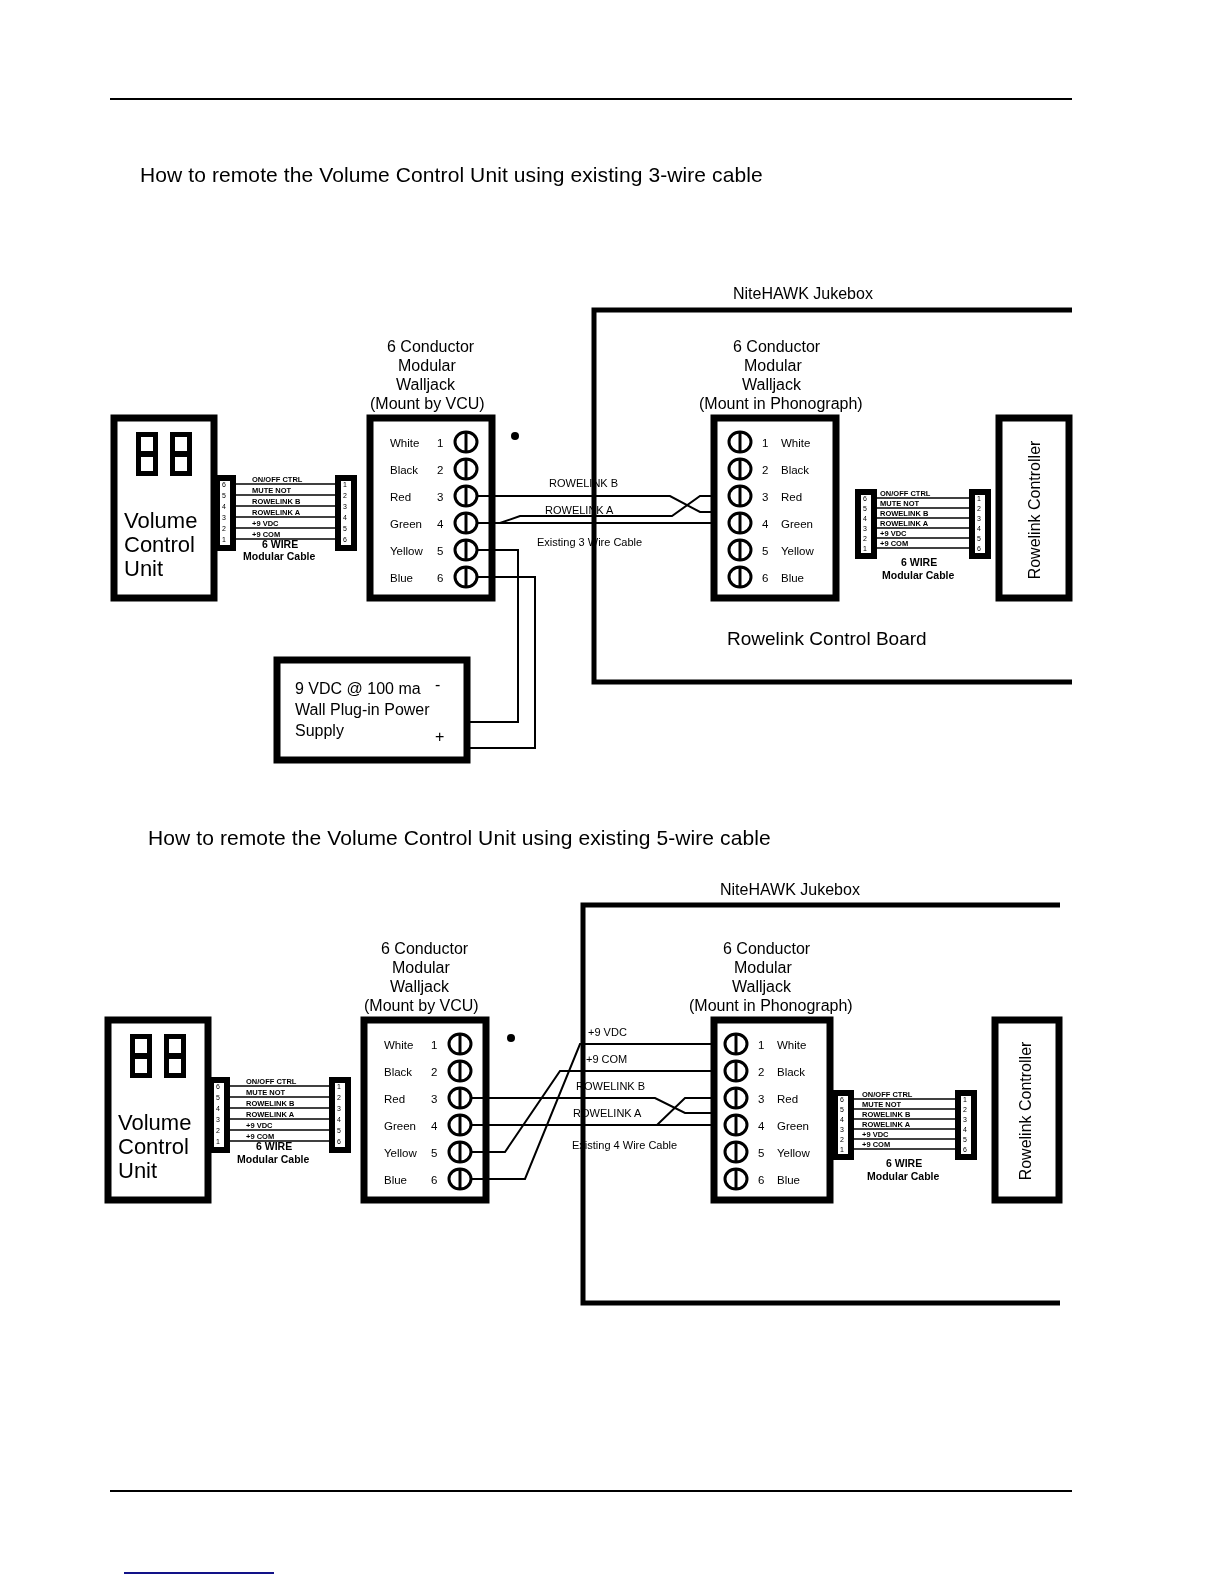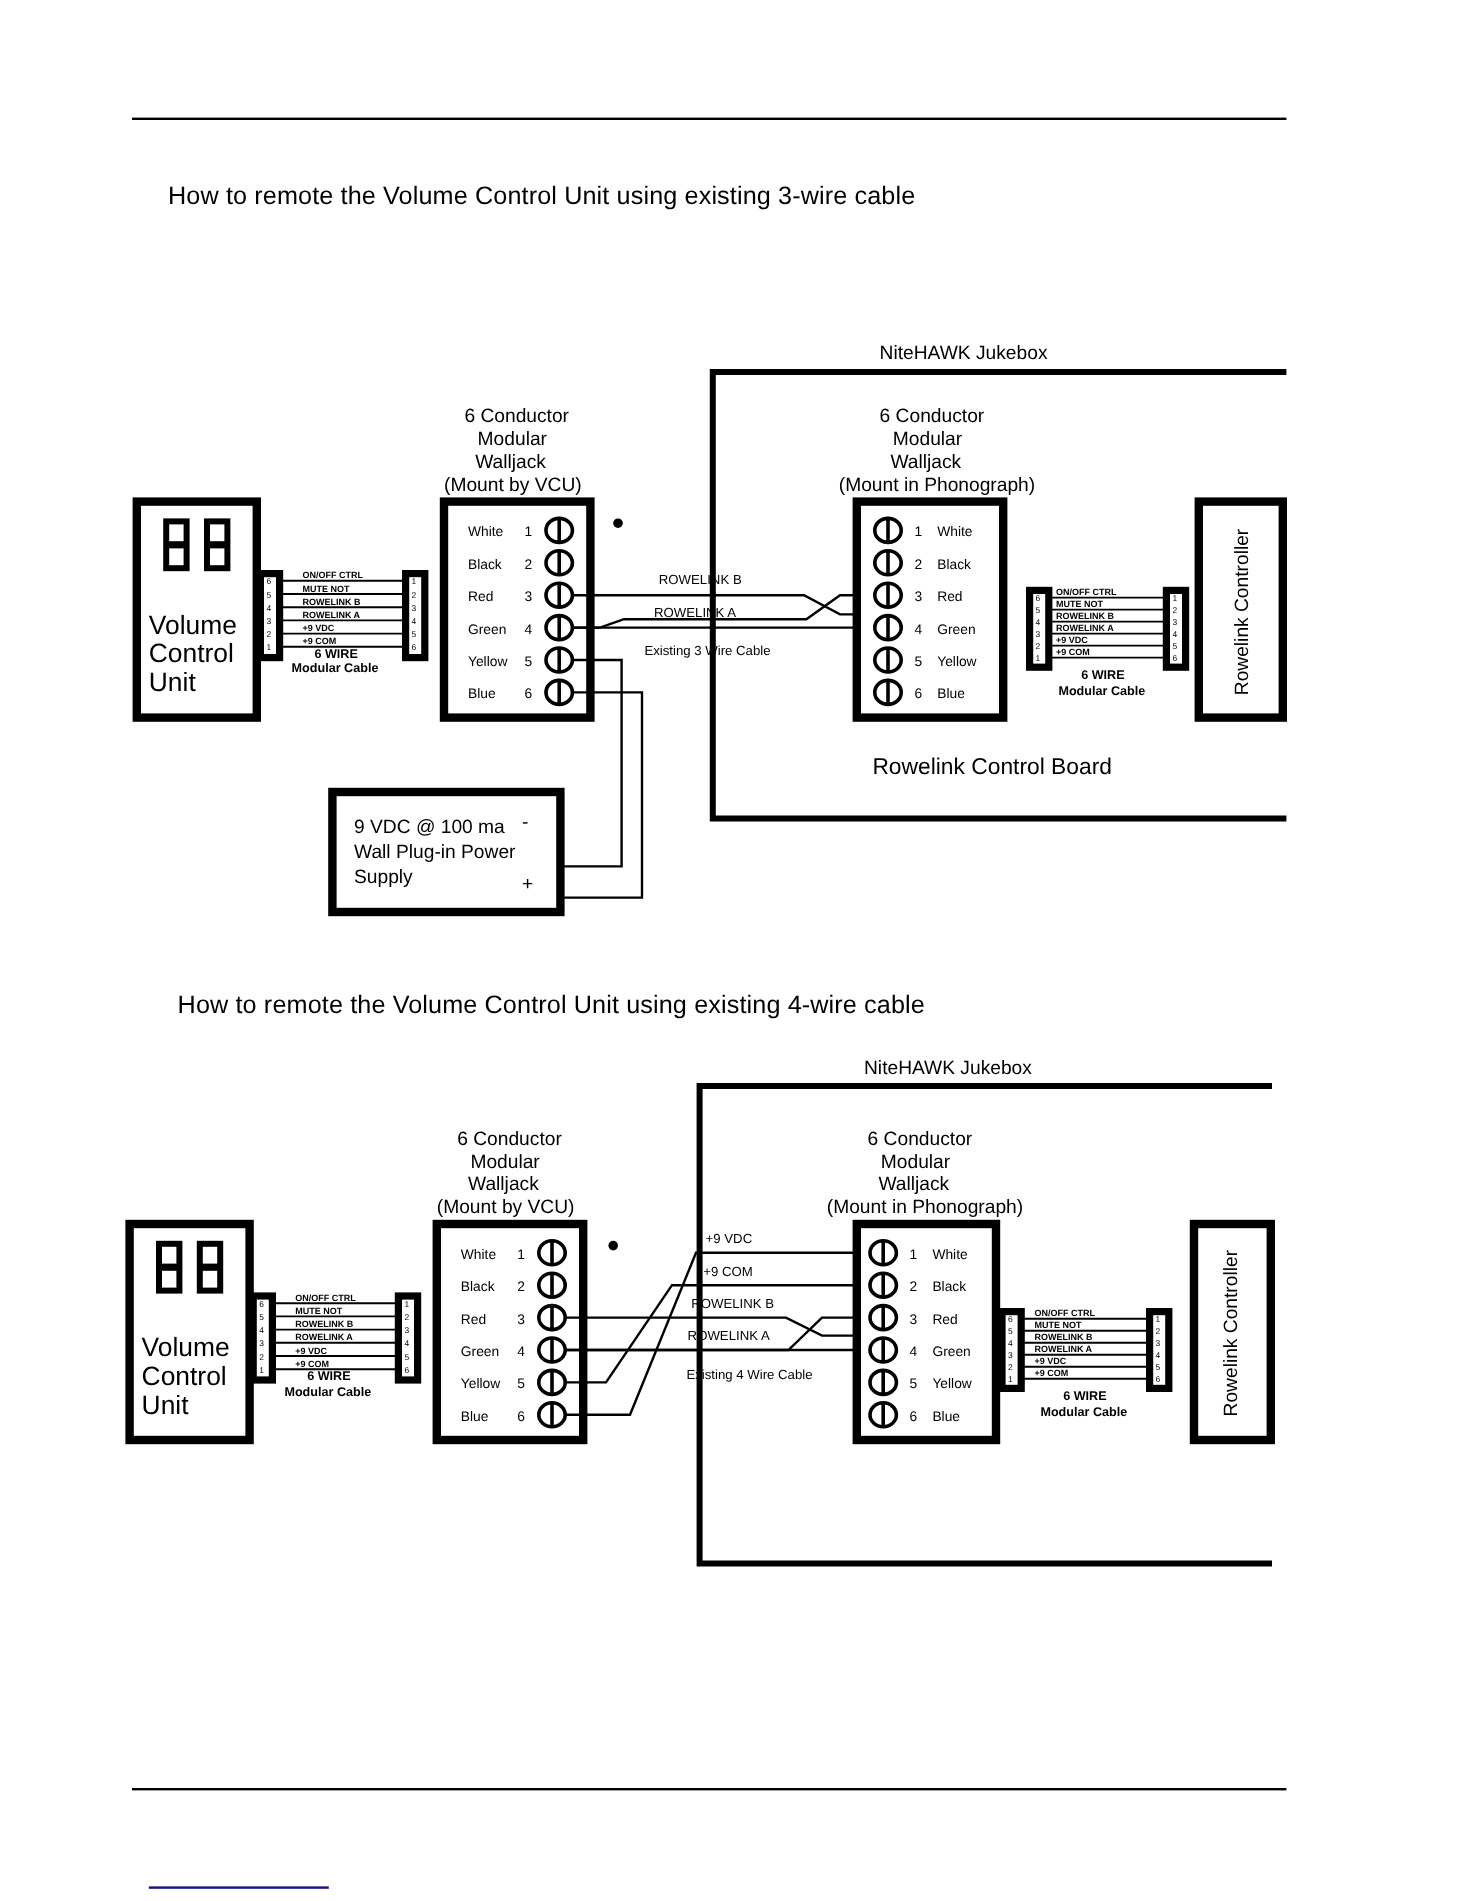--- a/index.html
+++ b/index.html
@@ -5,21 +5,21 @@
   html,body{margin:0;padding:0;background:#fff;}
   body{width:1224px;height:1584px;position:relative;
        font-family:"Liberation Sans", sans-serif;color:#000;}
   .page{position:absolute;inset:0;}
   .rule{position:absolute;height:2px;background:#000;}
   #header-rule{left:110px;top:98px;width:962px;}
   #footer-rule{left:110px;top:1490px;width:962px;}
   #link-underline{position:absolute;left:124px;top:1572px;width:150px;height:2px;background:#121288;}
   h2.section-title{position:absolute;margin:0;font-weight:400;font-size:21px;
                    letter-spacing:.1px;white-space:nowrap;}
-  #title-3wire{left:140px;top:152px;}
+  #title-3wire{left:140px;top:163px;}
   #title-4wire{left:148px;top:826px;}
   svg{position:absolute;left:0;top:0;overflow:visible;}
   .fig{position:absolute;}
   #fig-3wire{left:0px;top:270px;width:1224px;height:500px;}
   #fig-4wire{left:0px;top:875px;width:1224px;height:450px;}
   text{font-family:"Liberation Sans", sans-serif;fill:#000;}
   .t-big{font-size:16px;}
   .t-vcu{font-size:22px;}
   .t-pin{font-size:11.5px;}
   .t-sig{font-size:7.5px;font-weight:bold;}
@@ -43,21 +43,21 @@
 <body>
 
 <div class="page">
 
   <div class="rule" id="header-rule"></div>
   <div class="rule" id="footer-rule"></div>
   <div id="link-underline"></div>
 
   <h2 class="section-title" id="title-3wire">How to remote the Volume Control Unit using existing 3-wire cable</h2>
 
-  <h2 class="section-title" id="title-4wire">How to remote the Volume Control Unit using existing 4-wire cable</h2>
+  <h2 class="section-title" id="title-4wire">How to remote the Volume Control Unit using existing 5-wire cable</h2>
 
   <div class="fig" id="fig-3wire">
   <svg width="1224" height="500" viewBox="0 0 1224 500">
 
     <path class="frame" d="M 1072 40 L 594 40 L 594 412 L 1072 412"></path>
     <text class="t-frame" x="733" y="29">NiteHAWK Jukebox</text>
     <text class="t-board" x="727" y="375">Rowelink Control Board</text>
 
     <rect class="box" x="114" y="148" width="100" height="180"></rect>
     <g>

